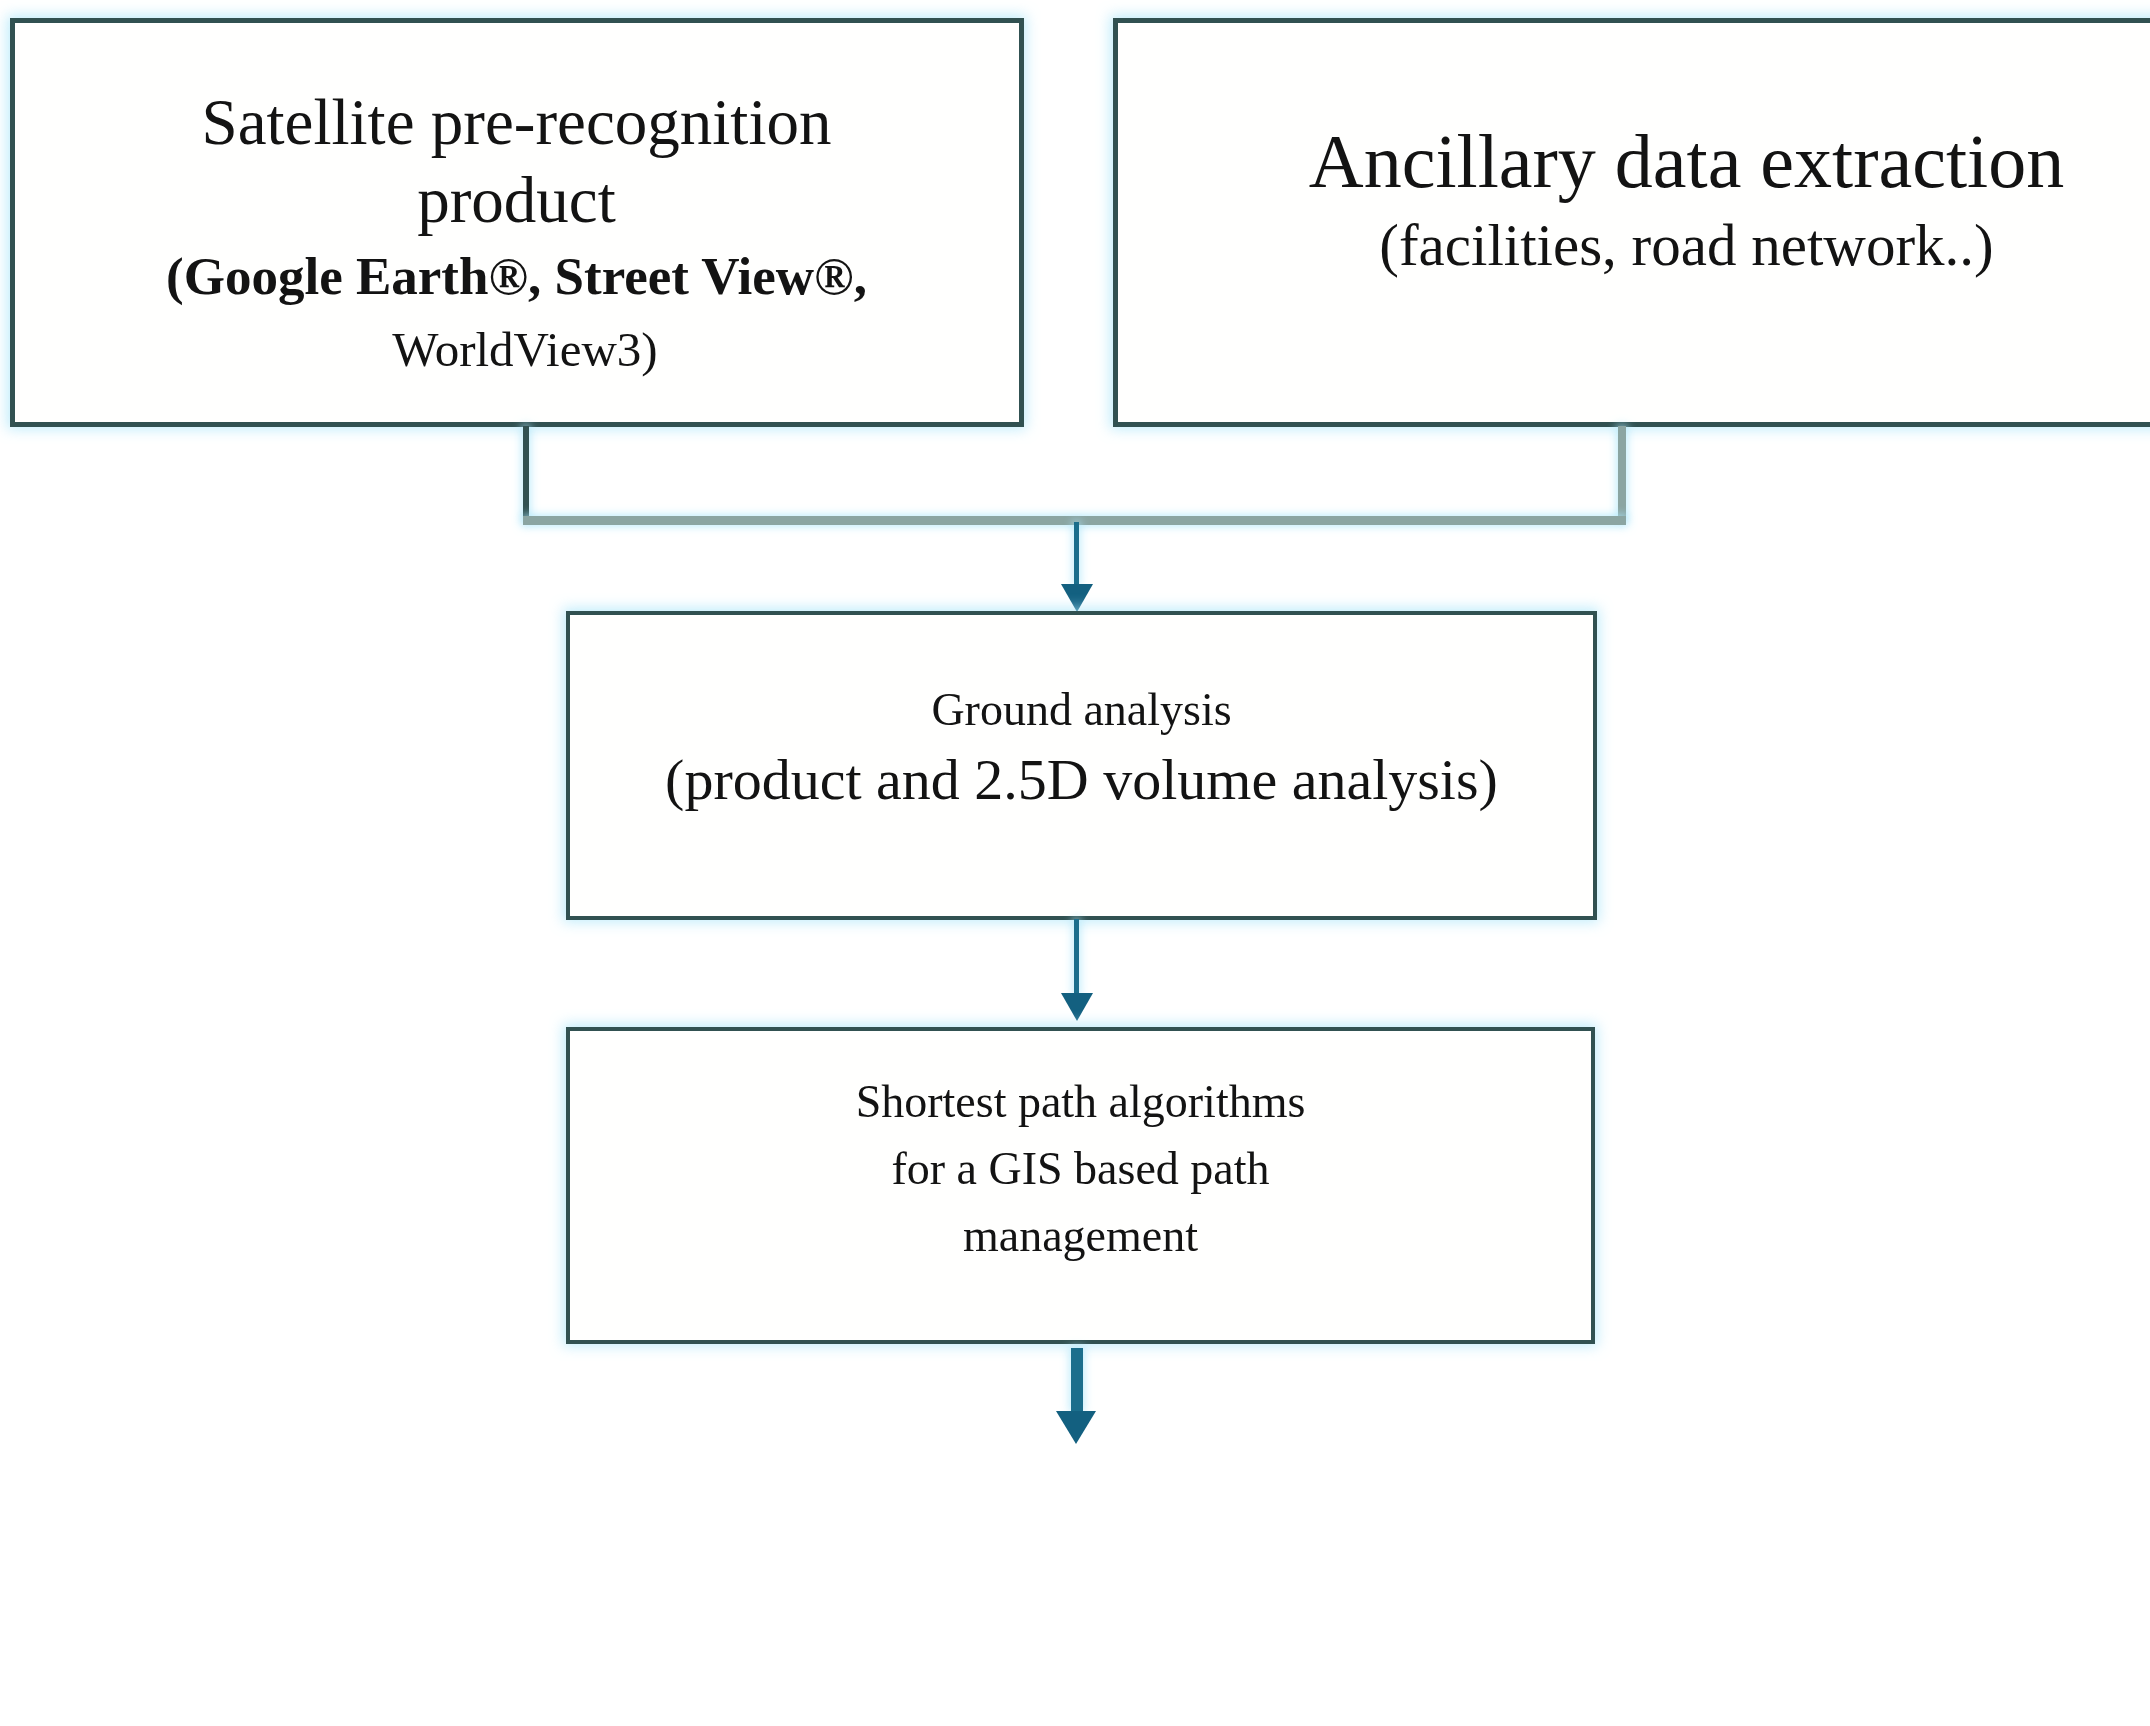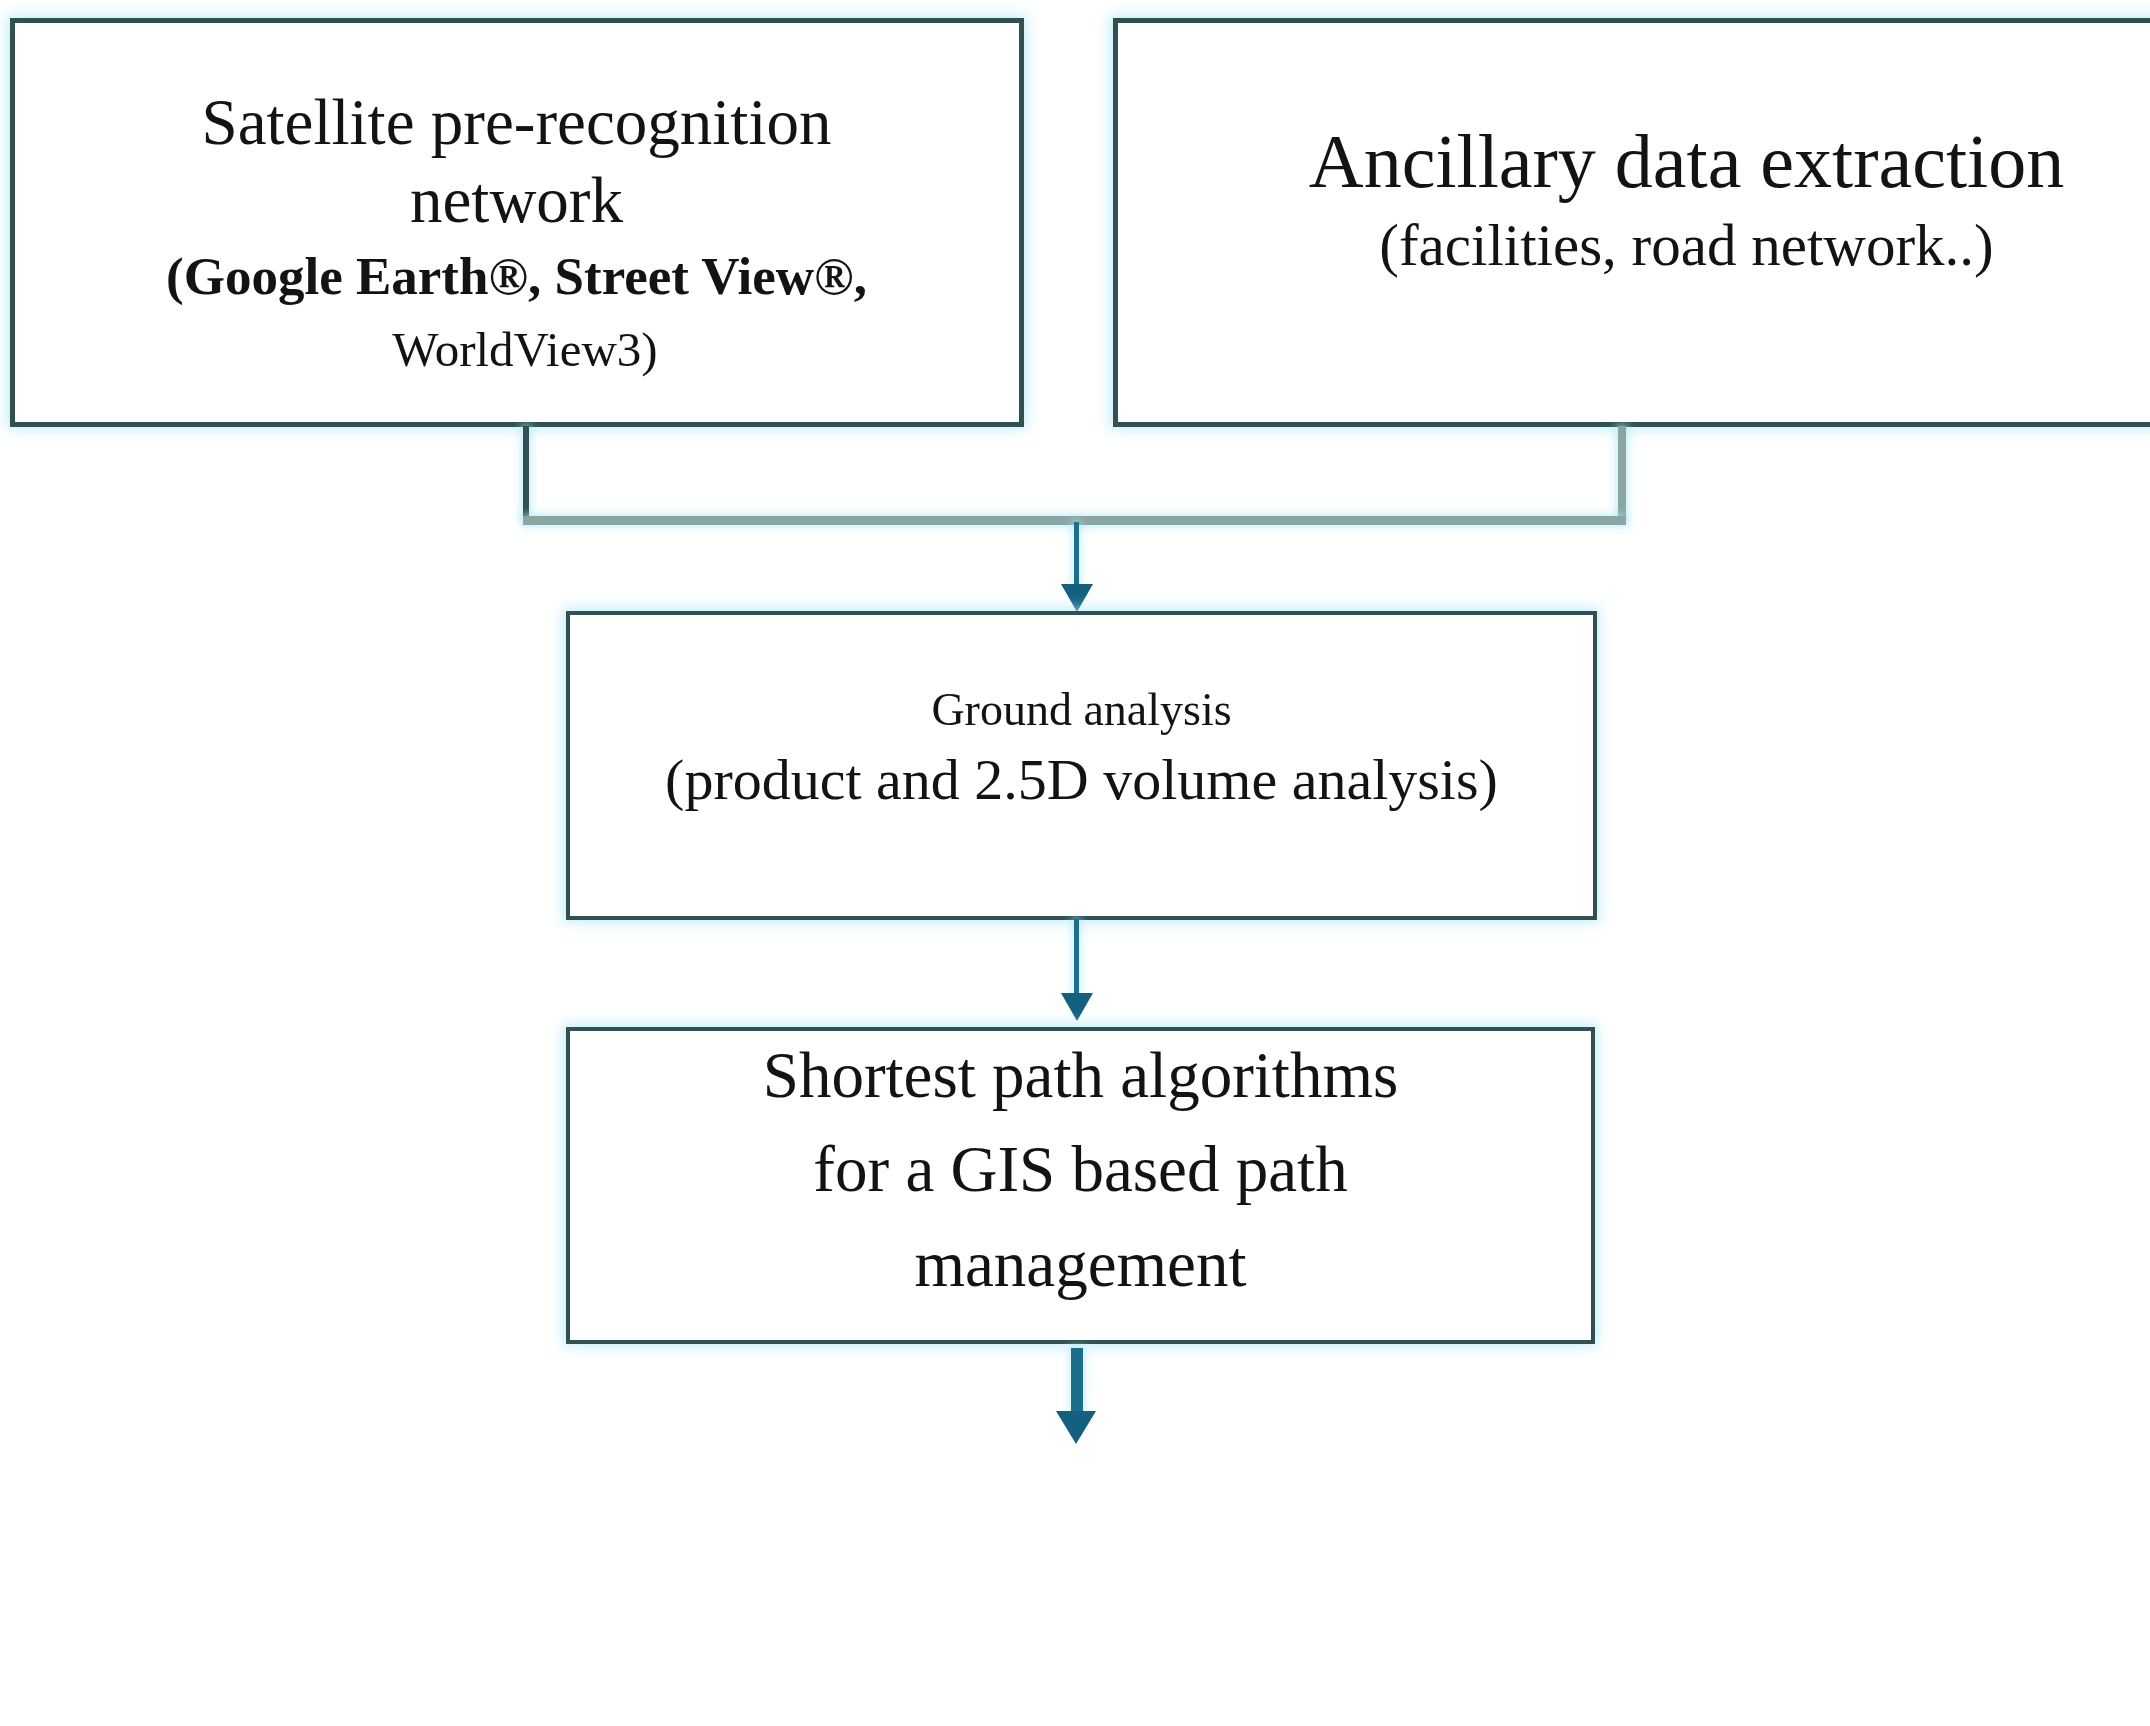--- a/index.html
+++ b/index.html
@@ -40,21 +40,21 @@
   
   #node-ancillary{left:1113px;top:17.5px;width:1147px;height:409px;justify-content:center;padding-bottom:48px;}
   #node-ancillary .title{font-size:76px;line-height:1.25;}
   #node-ancillary .sub1{font-size:59px;line-height:1.25;}
   
   #node-ground{left:566px;top:611px;width:1031px;height:309px;border-width:4.8px;padding-bottom:32px;}
   #node-ground .title{font-size:46px;line-height:1.35;}
   #node-ground .sub1{font-size:58px;line-height:1.35;}
   
   #node-shortest{left:566px;top:1027px;width:1029px;height:317px;border-width:4.8px;padding-bottom:32px;}
-  #node-shortest .title{font-size:65px;line-height:1.45;}
+  #node-shortest .title{font-size:46px;line-height:1.45;}
   
   #node-cost{left:560px;top:1445px;width:1036px;height:252px;border-width:9.5px;border-color:var(--box-border-strong);}
   #node-cost .title{font-size:78px;line-height:1.2;}
 
   
   .vline,.hline,.stem{position:absolute;box-shadow:0 0 8px 1.6px var(--halo);}
   #drop-left{left:523px;top:426px;width:6.3px;height:94px;background:var(--connector-dark);}
   #drop-right{left:1618px;top:426px;width:8px;height:94px;background:var(--connector-light);}
   #merge-bar{left:523px;top:516px;width:1103px;height:8.7px;background:var(--connector-light);}
 
@@ -73,21 +73,21 @@
   #arrow2-head{left:1061px;top:993px;}
   #arrow3-head{left:1056px;top:1411px;border-left-width:20.6px;border-right-width:20.6px;border-top-width:33px;}
 </style>
 </head>
 <body>
 
 <div id="canvas">
 
   <div class="node" id="node-satellite">
     <div class="line title">Satellite pre-recognition</div>
-    <div class="line title">network</div>
+    <div class="line title">product</div>
     <div class="line sub1">(Google Earth®, Street View®,</div>
     <div class="line sub2">WorldView3)</div>
   </div>
 
   <div class="node" id="node-ancillary">
     <div class="line title">Ancillary data extraction</div>
     <div class="line sub1">(facilities, road network..)</div>
   </div>
 
   <div class="vline" id="drop-left"></div>

